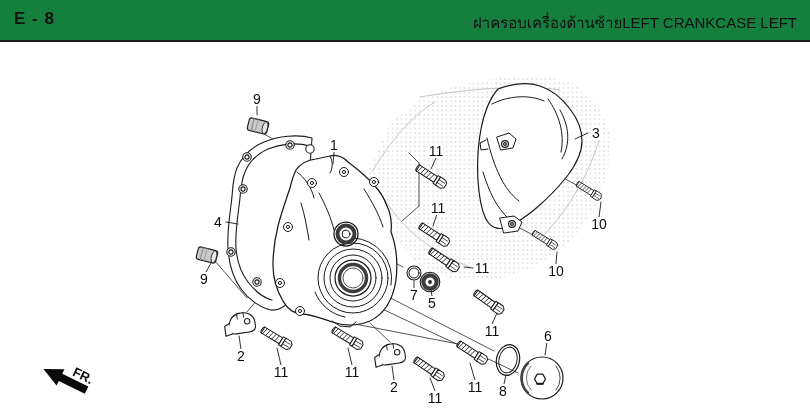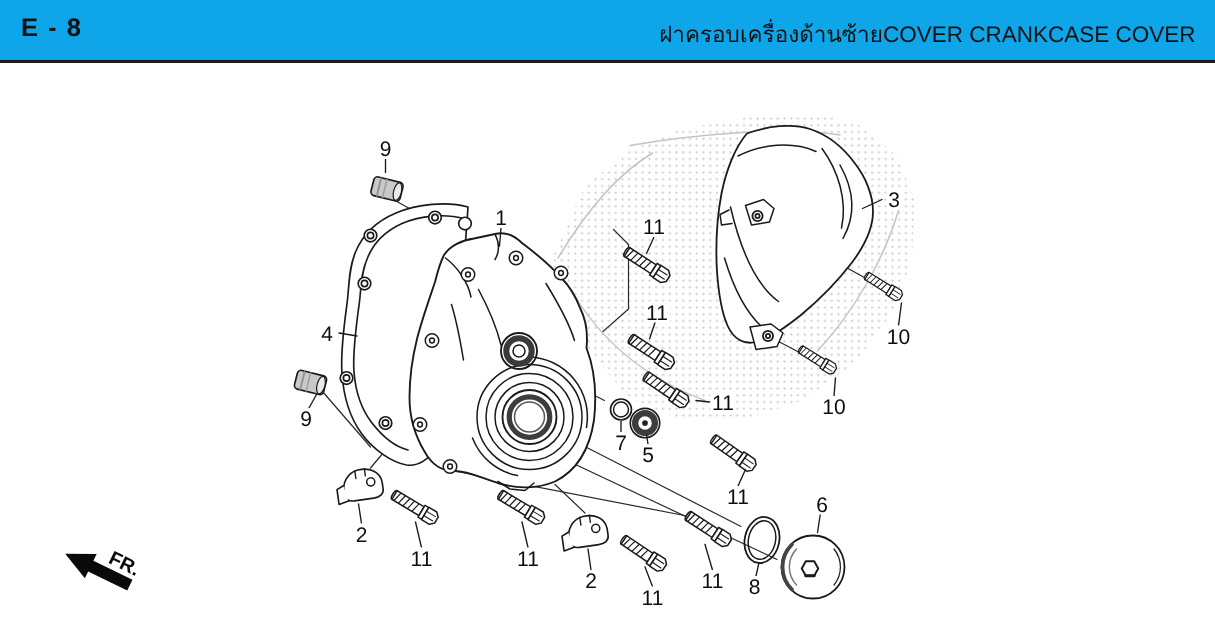--- a/index.html
+++ b/index.html
@@ -1,37 +1,37 @@
 <!DOCTYPE html>
 <html><head>
 <meta charset="utf-8">
 <style>
   html,body{margin:0;padding:0;background:#ffffff;}
   .page{position:relative;width:810px;height:420px;background:#fff;overflow:hidden;
         font-family:"Liberation Sans",sans-serif;color:#111;}
   .header{position:absolute;left:0;top:0;width:810px;height:40px;
-          border-bottom:2px solid #1c1c1c;background:#0ea5e9;}
+          border-bottom:2px solid #1c1c1c;background:#15803d;}
   .header .code{position:absolute;left:14px;top:9px;font-size:17px;font-weight:bold;
                 letter-spacing:1px;}
   .header .titles{position:absolute;right:13px;top:11px;font-size:15px;white-space:nowrap;}
   .header .titles .th{}
   .diagram{position:absolute;left:0;top:42px;width:810px;height:378px;}
   .diagram svg{position:absolute;left:0;top:0;}
   .callouts{position:absolute;left:0;top:0;width:810px;height:378px;pointer-events:none;}
   .callout{position:absolute;transform:translate(-50%,-50%);font-size:14px;line-height:1;
            color:#0d0d0d;background:#fff;padding:0 1px;}
 </style>
 </head>
 <body>
 
 <div class="page">
 
   <div class="header">
     <span class="code">E - 8</span>
-    <span class="titles"><span class="th">ฝาครอบเครื่องด้านซ้าย</span><span class="en">COVER CRANKCASE COVER</span></span>
+    <span class="titles"><span class="th">ฝาครอบเครื่องด้านซ้าย</span><span class="en">LEFT CRANKCASE LEFT</span></span>
   </div>
 
   <div class="diagram">
     <svg width="810" height="378" viewBox="0 0 810 378" fill="none" stroke-linecap="round" stroke-linejoin="round">
       <defs>
         <pattern id="stip" width="4.5" height="4.5" patternUnits="userSpaceOnUse">
           <circle cx="1" cy="1" r="0.75" fill="#8d8d8d"></circle>
         </pattern>
         <g id="bolt">
           <ellipse cx="0" cy="0" rx="1.3" ry="3.4" fill="#fff" stroke="#1a1a1a" stroke-width="1"></ellipse>

